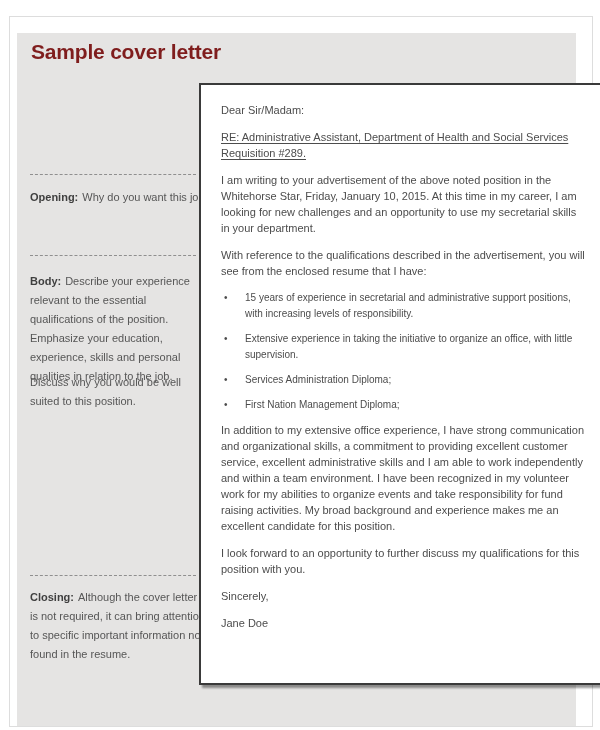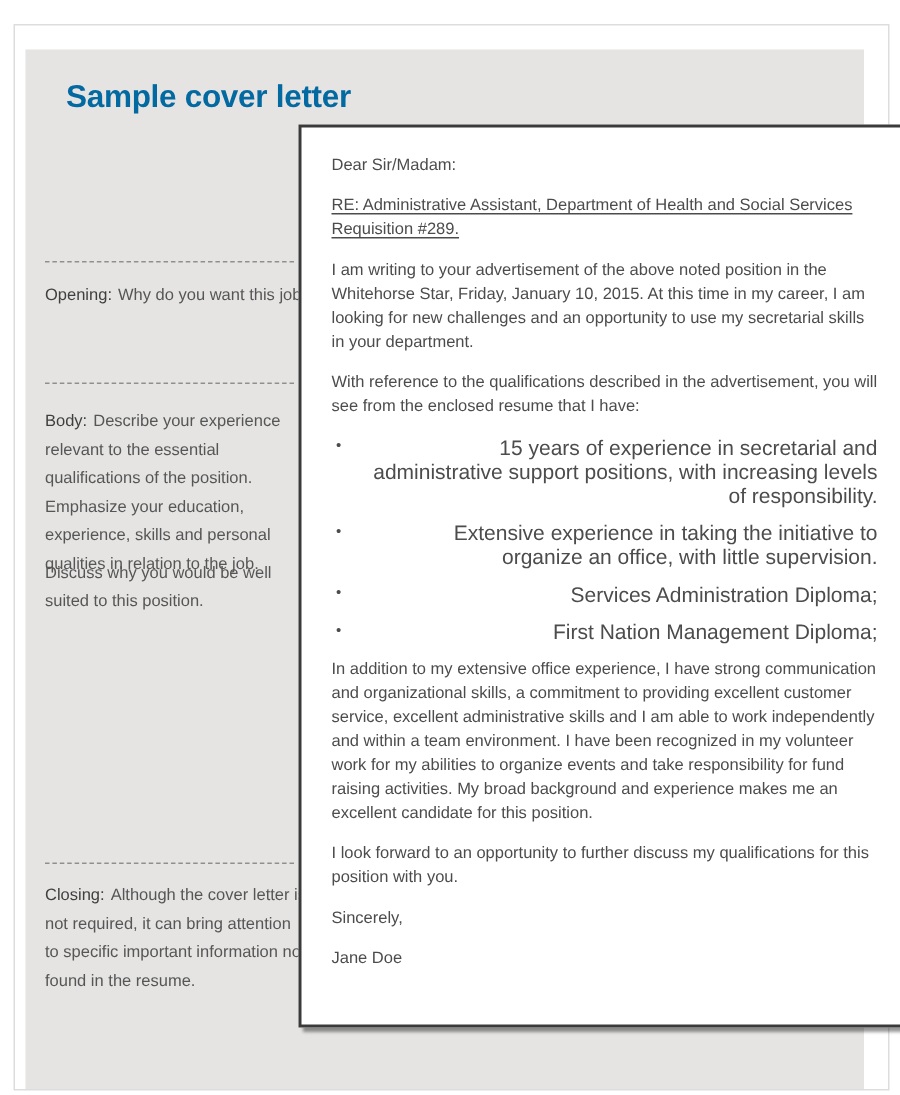--- a/index.html
+++ b/index.html
@@ -11,57 +11,57 @@
   .canvas{position:relative;width:600px;height:730px;background:#ffffff;overflow:hidden;}
   .outer-frame{
     position:absolute;left:9px;top:16px;width:582px;height:709px;
     border:1px solid #dddddd;pointer-events:none;
   }
   .panel{
     position:absolute;left:17px;top:33px;width:559px;height:693px;
     background:#e5e4e3;
   }
   .page-title{
-    position:absolute;left:28px;top:37px;margin:16px;
-    font-size:21px;font-weight:bold;color:#0369a1;letter-spacing:-0.2px;
+    position:absolute;left:28px;top:37px;margin:3px;
+    font-size:21px;font-weight:bold;color:#7f1d1d;letter-spacing:-0.2px;
   }
   
   .divider{
     position:absolute;width:166px;height:0;
     border-top:1px dashed #8f8f8f;
   }
   .div-1{left:30px;top:174px;}
   .div-2{left:30px;top:255px;}
   .div-3{left:30px;top:575px;}
   .note{
     position:absolute;left:30px;width:176px;margin:0;
     font-size:11px;line-height:19px;color:#565656;
   }
-  .note .lbl{font-weight:normal;color:#3f3f3f;margin-right:4px;}
+  .note .lbl{font-weight:bold;color:#3f3f3f;margin-right:4px;}
   .note-opening{top:188px;width:190px;white-space:nowrap;}
   .note-body{top:272px;}
   .note-body-2{top:373px;}
   .note-closing{top:588px;}
   
   .paper{
     position:absolute;left:199px;top:83px;width:408px;height:602px;
     box-sizing:border-box;background:#ffffff;
     border:2px solid #3a3a3a;
     box-shadow:3px 3px 2px rgba(0,0,0,0.40);
     padding:17px 20px 10px 20px;overflow:hidden;
   }
   .paper p{margin:0 0 11px;font-size:11px;line-height:16px;color:#4c4c4c;}
   .subject span{
     display:block;white-space:nowrap;
     text-decoration:underline;text-underline-offset:2px;
   }
   .paper ul{margin:0 0 2px;padding:0;list-style:none;}
   .paper li{
     position:relative;margin:0 0 9px;padding-left:24px;
-    font-size:14px;line-height:16px;color:#4c4c4c;text-align:right;
+    font-size:10px;line-height:16px;color:#4c4c4c;
   }
   .paper li::before{
     content:"\2022";position:absolute;left:3px;top:0;color:#4c4c4c;font-size:10px;
   }
 </style>
 </head>
 <body>
 
 <div class="canvas">
 

